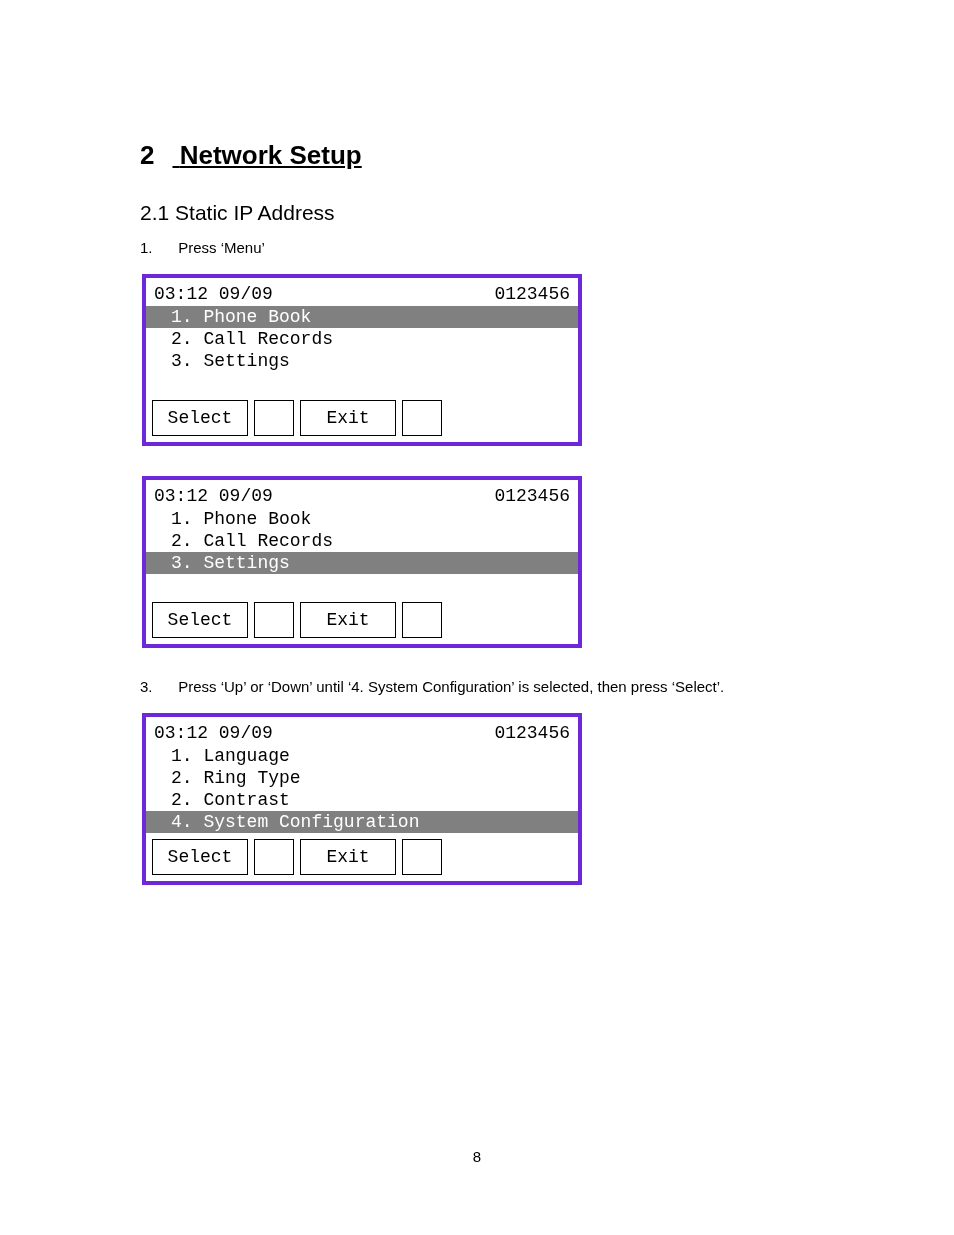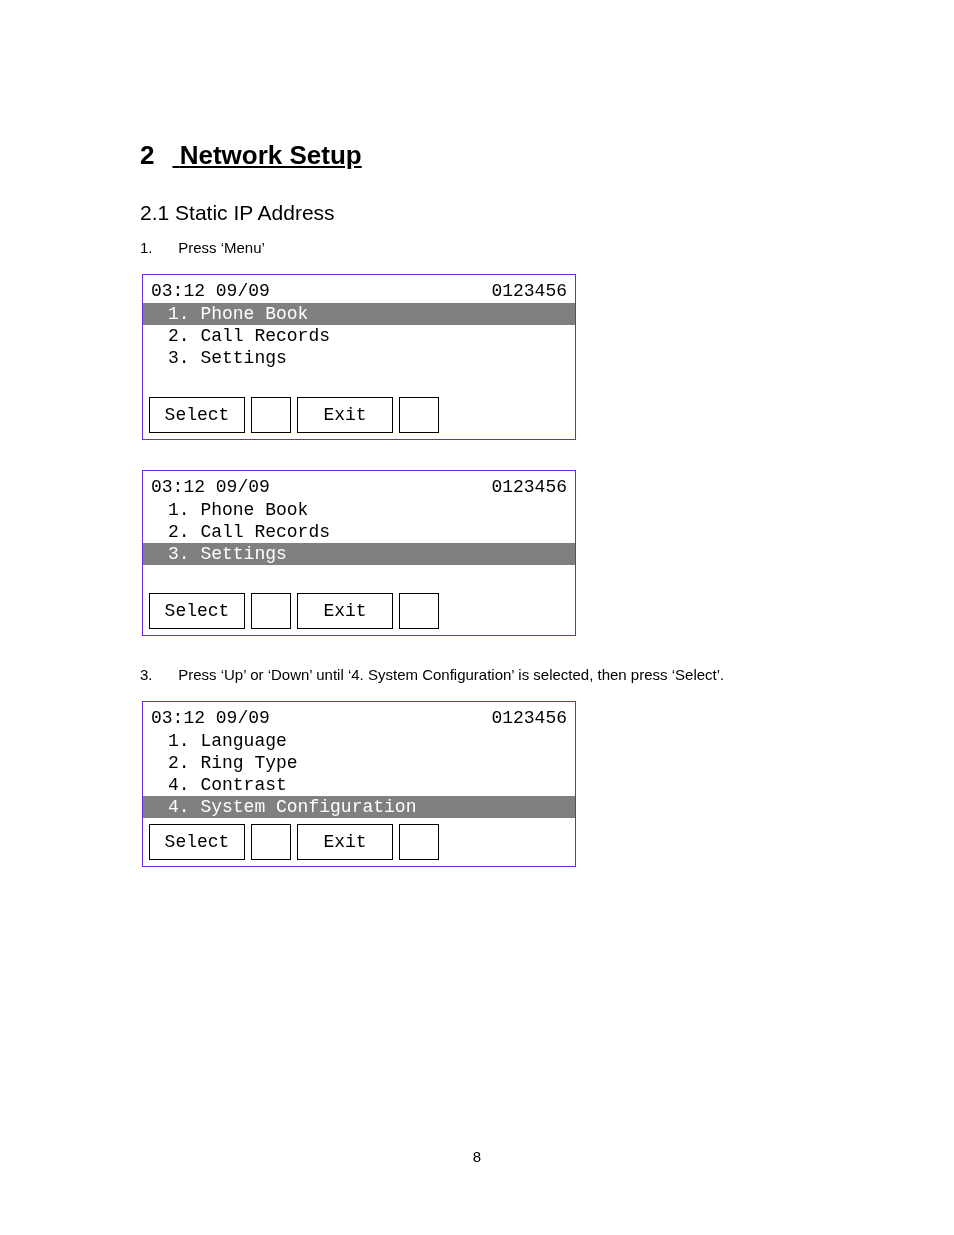--- a/index.html
+++ b/index.html
@@ -35,21 +35,21 @@
   .step {
     margin: 0 0 8px 0;
   }
   .step .sn {
     display: inline-block;
     width: 34px;
   }
   .step .st {
   }
   .screen {
-    border: 1px solid #6d28d9;
+    border: 4px solid #6d28d9;
     width: 432px;
     margin: 18px 0 30px 2px;
     font-family: "Courier New", Courier, monospace;
     font-size: 18px;
     background: #fff;
   }
   .screen .header {
     display: flex;
     justify-content: space-between;
     padding: 6px 8px 2px 8px;
@@ -161,21 +161,21 @@
   </div>
 
   <div class="screen">
     <div class="header">
       <span>03:12 09/09</span>
       <span>0123456</span>
     </div>
     <div class="menu">
       <div class="menu-item">1. Language</div>
       <div class="menu-item">2. Ring Type</div>
-      <div class="menu-item">4. Contrast</div>
+      <div class="menu-item">2. Contrast</div>
       <div class="menu-item hi">4. System Configuration</div>
     </div>
     <div class="softkeys" style="padding-top:6px;">
       <div class="softkey sk-wide">Select</div>
       <div class="softkey sk-narrow"></div>
       <div class="softkey sk-wide">Exit</div>
       <div class="softkey sk-narrow"></div>
     </div>
   </div>
 

